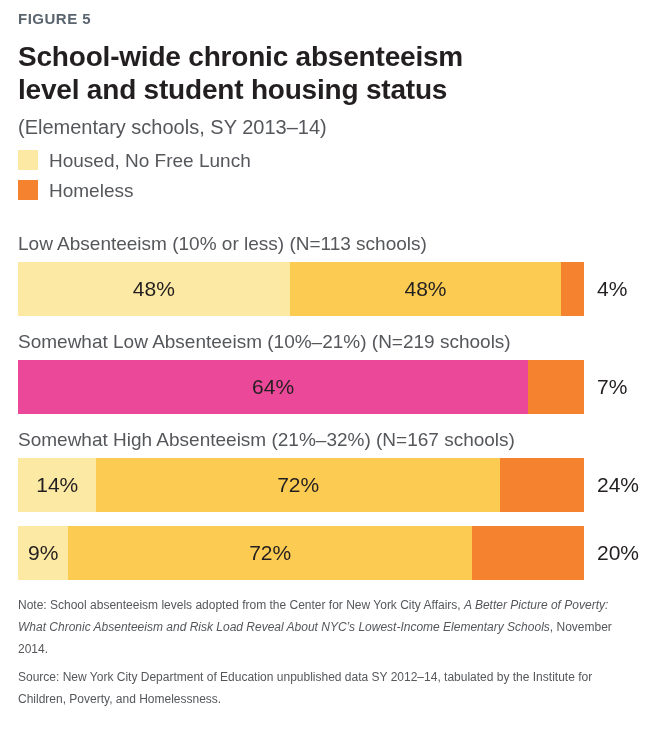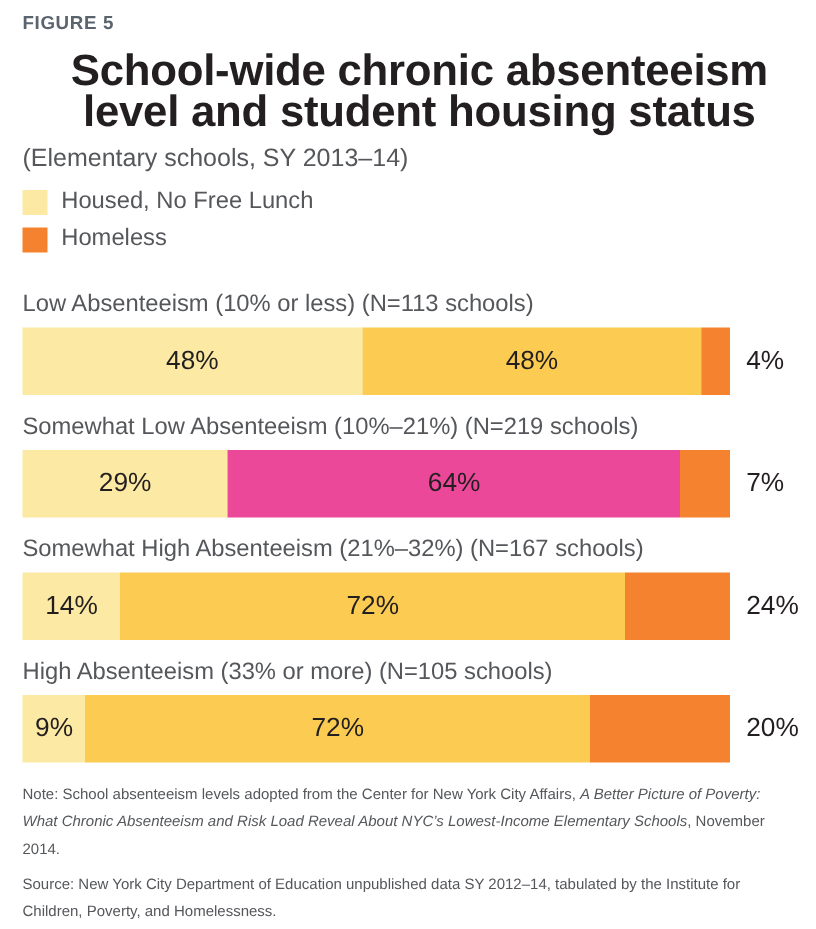--- a/index.html
+++ b/index.html
@@ -10,32 +10,32 @@
     background: #ffffff;
     font-family: "Liberation Sans", sans-serif;
     overflow: hidden;
     color: #55575B;
   }
   .figure-label {
     font-size: 15px; font-weight: 700; letter-spacing: 0.5px;
     color: #5A646E; line-height: 17px; margin: 0 0 13px 0;
   }
   h1.chart-title {
-    font-size: 35px; font-weight: 700; letter-spacing: -0.2px;
-    color: #231F20; line-height: 33px; margin: 0 0 9px 0; text-align: center;
+    font-size: 28px; font-weight: 700; letter-spacing: -0.2px;
+    color: #231F20; line-height: 33px; margin: 0 0 9px 0;
   }
   h1.chart-title span { display: block; }
   .subtitle {
     font-size: 20px; color: #55575B; line-height: 24px; margin: 0 0 11px 0;
   }
   .legend-row {
     display: flex; align-items: center; margin: 0 0 8px 0;
     font-size: 19px; color: #55575B;
   }
-  .legend-item { display: flex; align-items: flex-end; margin-right: 15px; }
+  .legend-item { display: flex; align-items: flex-start; margin-right: 15px; }
   .swatch { width: 20px; height: 20px; margin-right: 11px; flex: 0 0 auto; }
   #chart { margin-top: 30px; }
   .bar-row { margin: 0 0 14px 0; }
   .row-label {
     font-size: 19px; color: #55575B; line-height: 23px; margin: 0 0 7px 0;
   }
   .bar-line { display: flex; align-items: center; }
   .bar { display: flex; width: 566px; height: 54px; flex: 0 0 auto; }
   .seg {
     display: flex; align-items: center; justify-content: center;
@@ -91,23 +91,20 @@
           </div>
           <div class="seg" style="flex-grow: 4; background-color: rgb(245, 130, 47);"></div>
         </div>
         <div class="outside-label">4%</div>
       </div>
     </div>
     <div class="bar-row">
       <div class="row-label">Somewhat Low Absenteeism (10%–21%) (N=219 schools)</div>
       <div class="bar-line">
         <div class="bar">
-          <div class="seg" style="flex-grow: 29; background-color: rgb(252, 233, 163);">
-            <span>29%</span>
-          </div>
           <div class="seg" style="flex-grow: 64; background-color: #ec4899;">
             <span>64%</span>
           </div>
           <div class="seg" style="flex-grow: 7; background-color: rgb(245, 130, 47);"></div>
         </div>
         <div class="outside-label">7%</div>
       </div>
     </div>
     <div class="bar-row">
       <div class="row-label">Somewhat High Absenteeism (21%–32%) (N=167 schools)</div>
@@ -118,21 +115,20 @@
           </div>
           <div class="seg" style="flex-grow: 72; background-color: rgb(252, 204, 82);">
             <span>72%</span>
           </div>
           <div class="seg" style="flex-grow: 15; background-color: rgb(245, 130, 47);"></div>
         </div>
         <div class="outside-label">24%</div>
       </div>
     </div>
     <div class="bar-row">
-      <div class="row-label">High Absenteeism (33% or more) (N=105 schools)</div>
       <div class="bar-line">
         <div class="bar">
           <div class="seg" style="flex-grow: 9; background-color: rgb(252, 233, 163);">
             <span>9%</span>
           </div>
           <div class="seg" style="flex-grow: 72; background-color: rgb(252, 204, 82);">
             <span>72%</span>
           </div>
           <div class="seg" style="flex-grow: 20; background-color: rgb(245, 130, 47);"></div>
         </div>

